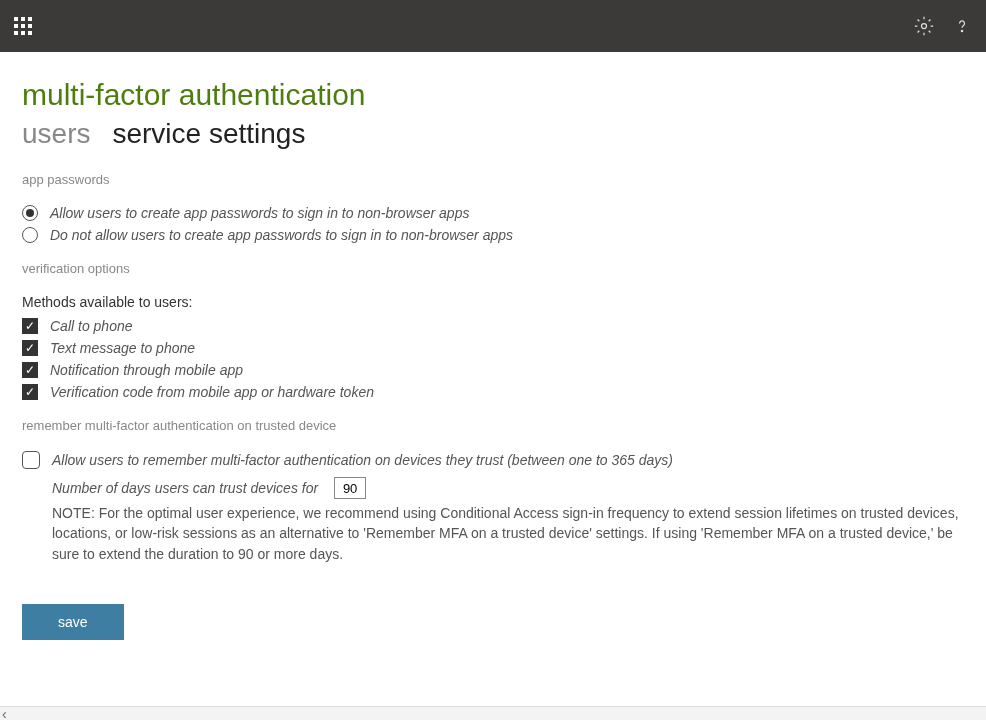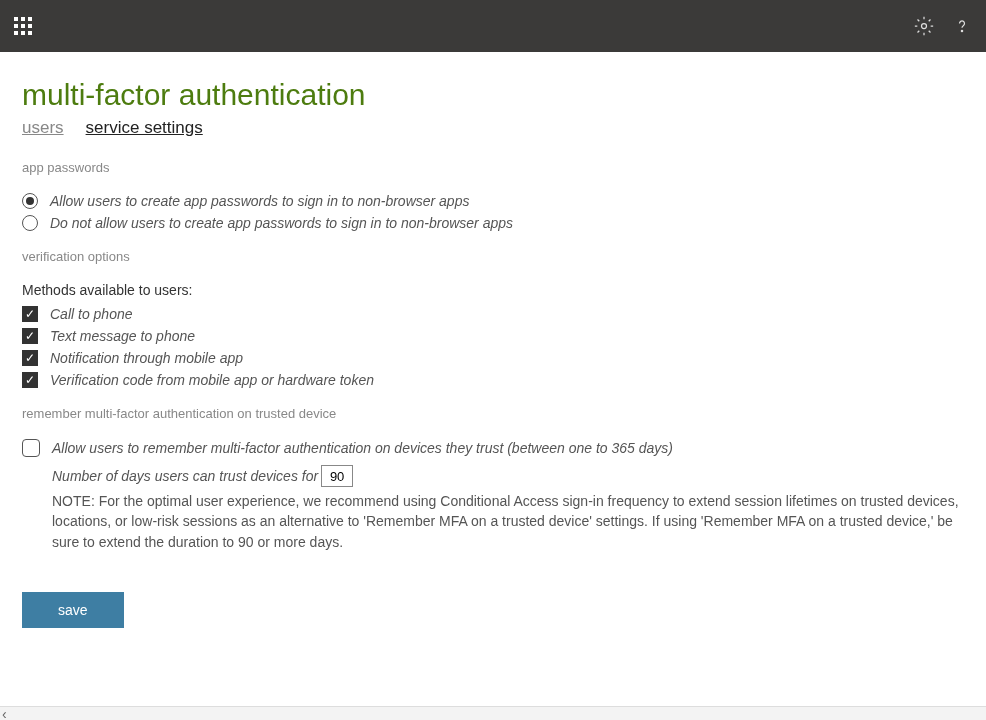--- a/index.html
+++ b/index.html
@@ -44,25 +44,24 @@
       font-weight: 300;
       color: #4d7c0f;
       margin-bottom: 6px;
     }
     .tabs {
       display: flex;
       gap: 22px;
       margin-bottom: 22px;
     }
     .tab {
-      font-size: 17px;
+      font-size: 28px;
       font-weight: 300;
       color: #888;
       cursor: pointer;
-      text-decoration: underline;
     }
     .tab.active {
       color: #222;
       text-align: right;
     }
     .section-header {
       font-size: 13px;
       font-weight: 300;
       color: #888;
       margin-top: 18px;
@@ -128,21 +127,21 @@
       margin-bottom: 8px;
       margin-top: 8px;
     }
     .indent {
       padding-left: 30px;
     }
     .days-row {
       margin-top: 8px;
       display: flex;
       align-items: center;
-      gap: 3px;
+      gap: 16px;
     }
     .days-input {
       width: 32px;
       height: 22px;
       border: 1px solid #888;
       text-align: center;
       font-size: 13px;
       font-family: inherit;
     }
     .note {

